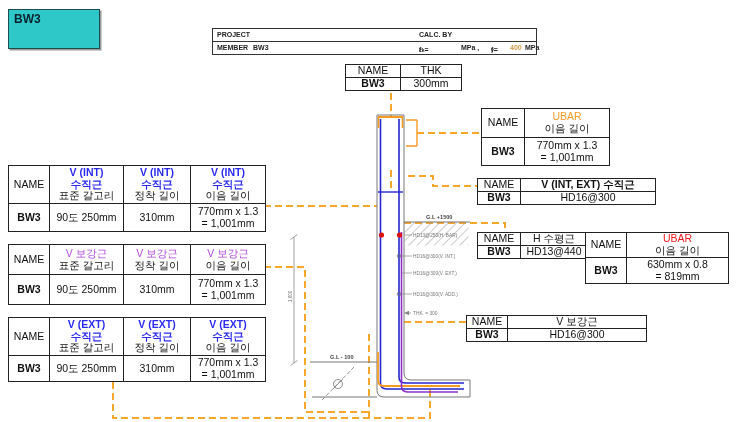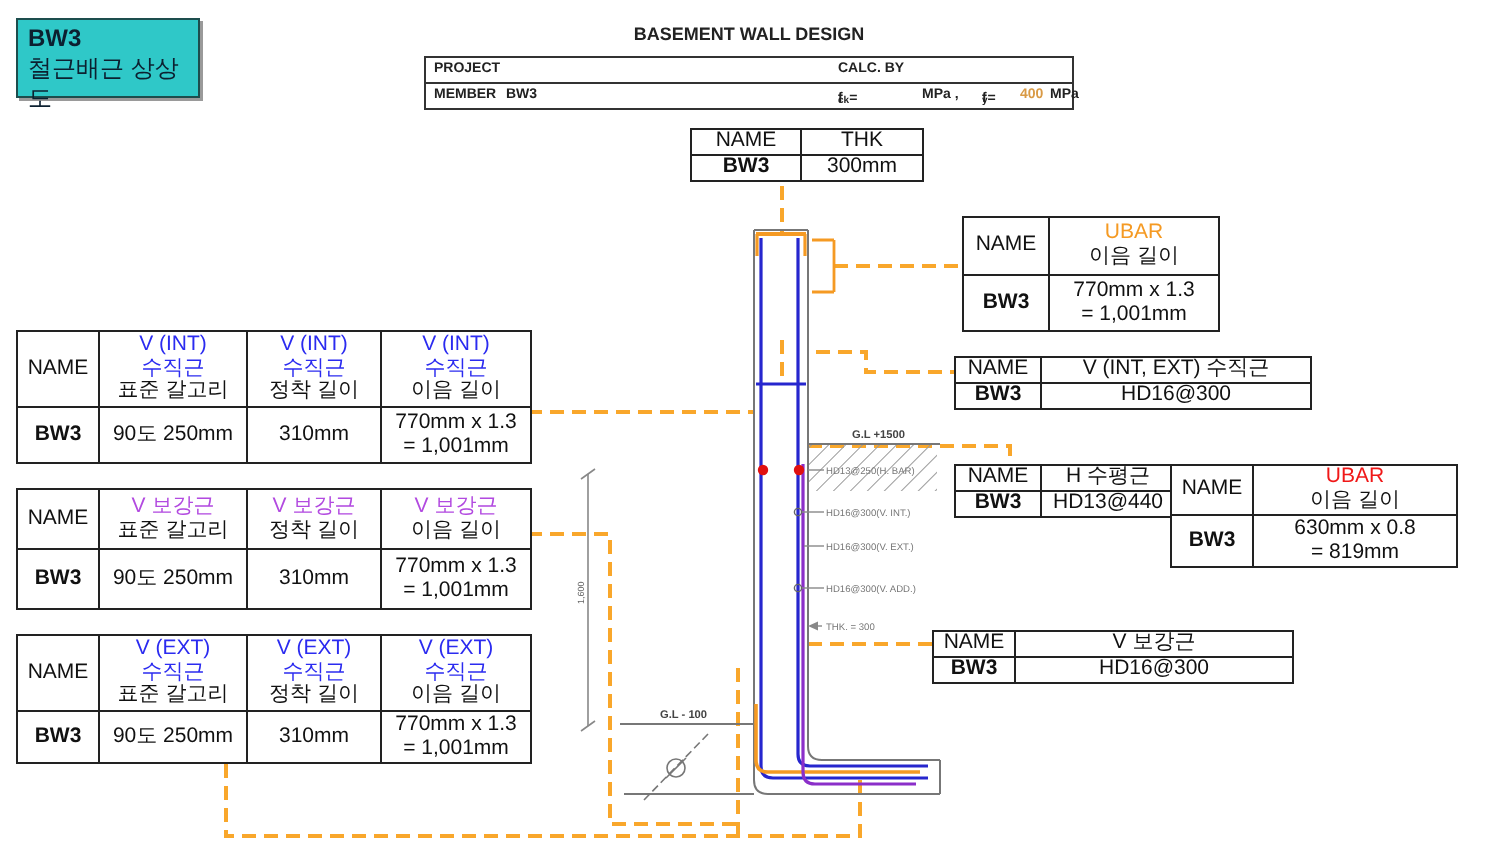--- a/index.html
+++ b/index.html
@@ -17,21 +17,21 @@
   .srow{position:relative;height:12px;font-size:7px;font-weight:bold;color:#222;}
   .srow.top{border-bottom:1px solid #333;}
   .srow span{position:absolute;top:2px;white-space:nowrap;}
   sub{font-size:5px;}
   .fy-val{color:#d99a45;}
   
   table.tbl{position:absolute;border-collapse:collapse;background:#fff;table-layout:fixed;}
   table.tbl td{border:1px solid #222;text-align:center;vertical-align:middle;padding:0 1px;
                font-size:10.5px;line-height:1.12;color:#111;white-space:nowrap;overflow:hidden;}
   .bold{font-weight:bold;}
-  .blue{color:#2b2bf0;}
+  .blue{color:#2b2bf0;font-weight:bold;}
   .red{color:#f01818;}
   .purple{color:#b24ae0;}
   .orange{color:#f59a23;}
   .sm{font-size:10px;}
 </style>
 </head>
 <body>
 
 <div id="canvas">
 
@@ -116,24 +116,22 @@
       <text x="413" y="258" font-size="4.8" fill="#777">HD16@300(V. INT.)</text>
       <text x="413" y="275" font-size="4.8" fill="#777">HD16@300(V. EXT.)</text>
       <text x="413" y="296" font-size="4.8" fill="#777">HD16@300(V. ADD.)</text>
       <text x="413" y="315" font-size="4.8" fill="#777">THK. = 300</text>
       <text x="292" y="302" font-size="4.5" fill="#666" transform="rotate(-90 292 302)">1,600</text>
     </g>
   </svg>
 
   <div id="badge" class="abs">
     <div class="b1">BW3</div>
-    <div class="b2">철근배근 상상도</div>
   </div>
 
-  <div id="sheet-title" class="abs">BASEMENT WALL DESIGN</div>
   <div id="sheet-table" class="abs">
     <div class="srow top">
       <span style="left:4px">PROJECT</span>
       <span style="left:206px">CALC.  BY</span>
     </div>
     <div class="srow">
       <span style="left:4px">MEMBER</span>
       <span style="left:40px">BW3</span>
       <span style="left:206px"><span>f</span><sub>ck</sub> <span>=</span></span>
       <span style="left:248px">MPa ,</span>

